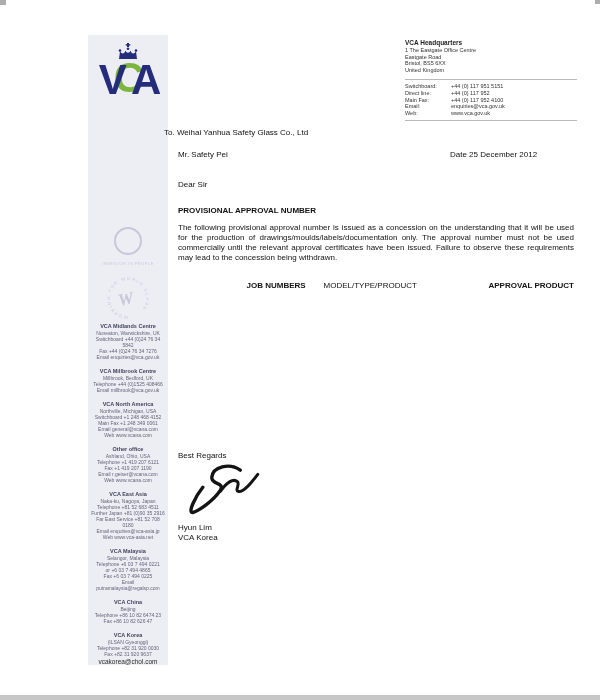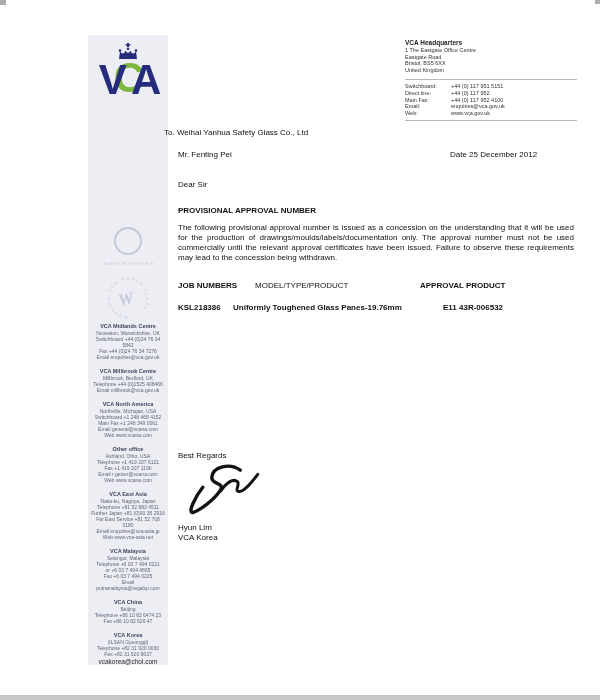--- a/index.html
+++ b/index.html
@@ -38,21 +38,21 @@
                padding:3px 0 3px 0;}
   .contact-row{display:flex;}
   .c-label{width:46px;flex:none;}
   .c-value{flex:1;}
 
   
   .abs{position:absolute;}
   .lt{font-size:8px;line-height:10px;color:#111;}
   .bold{font-weight:bold;}
   .para{width:396px;text-align:justify;}
-  .trow{display:flex;white-space:nowrap;}
+  .trow{display:flex;white-space:nowrap;justify-content:flex-end;}
   .th1{width:77px;flex:none;font-weight:bold;}
   .th2{width:165px;flex:none;font-weight:normal;}
   .th3{font-weight:bold;}
   .td1{width:55px;flex:none;font-weight:bold;}
   .td2{width:207px;flex:none;font-weight:bold;overflow:visible;}
   .td3{font-weight:bold;padding-left:3px;}
   .signature{transform:rotate(-6deg);}
 </style>
 </head>
 <body>
@@ -187,35 +187,30 @@
           <span class="c-value">enquiries@vca.gov.uk</span>
         </div>
         <div class="contact-row">
           <span class="c-label">Web:</span>
           <span class="c-value">www.vca.gov.uk</span>
         </div>
       </div>
   </div>
 
   <div class="abs lt" style="left:164px;top:128px;">To. Weihai Yanhua Safety Glass Co., Ltd</div>
-  <div class="abs lt" style="left:178px;top:150px;">Mr. Fenting Pei</div>
+  <div class="abs lt" style="left:178px;top:150px;">Mr. Safety Pei</div>
   <div class="abs lt" style="left:450px;top:150px;">Date 25 December 2012</div>
   <div class="abs lt" style="left:178px;top:180px;">Dear Sir</div>
   <div class="abs lt bold" style="left:178px;top:206px;">PROVISIONAL APPROVAL NUMBER</div>
   <div class="abs lt para" style="left:178px;top:223px;">The following provisional approval number is issued as a concession on the understanding that it will be used for the production of drawings/moulds/labels/documentation only. The approval number must not be used commercially until the relevant approval certificates have been issued. Failure to observe these requirements may lead to the concession being withdrawn.</div>
 
   <div class="abs lt trow" style="left:178px;top:281px;width:396px;">
     <span class="th1">JOB NUMBERS</span>
     <span class="th2">MODEL/TYPE/PRODUCT</span>
     <span class="th3">APPROVAL PRODUCT</span>
-  </div>
-  <div class="abs lt trow" style="left:178px;top:303px;width:396px;">
-    <span class="td1">KSL218386</span>
-    <span class="td2">Uniformly Toughened Glass Panes-19.76mm</span>
-    <span class="td3">E11 43R-006532</span>
   </div>
 
   <div class="abs lt" style="left:178px;top:451px;">Best Regards</div>
 
   <svg class="abs signature" style="left:182px;top:462px;" width="84" height="52" viewBox="0 0 84 52">
     <g fill="none" stroke="#141414" stroke-linecap="round" stroke-linejoin="round">
       <path stroke-width="3.4" d="M60,10 C50,1 33,4 31,14 C29.5,22 44,20 38,28 C30,38 14,46 9,47 C2,48 13,31 21,23"></path>
       <path stroke-width="3" d="M38,29 C45,21 52,17 56,21 C58.5,24 52,30 56,31 C62,32.5 72,21 77,16"></path>
     </g>
   </svg>

